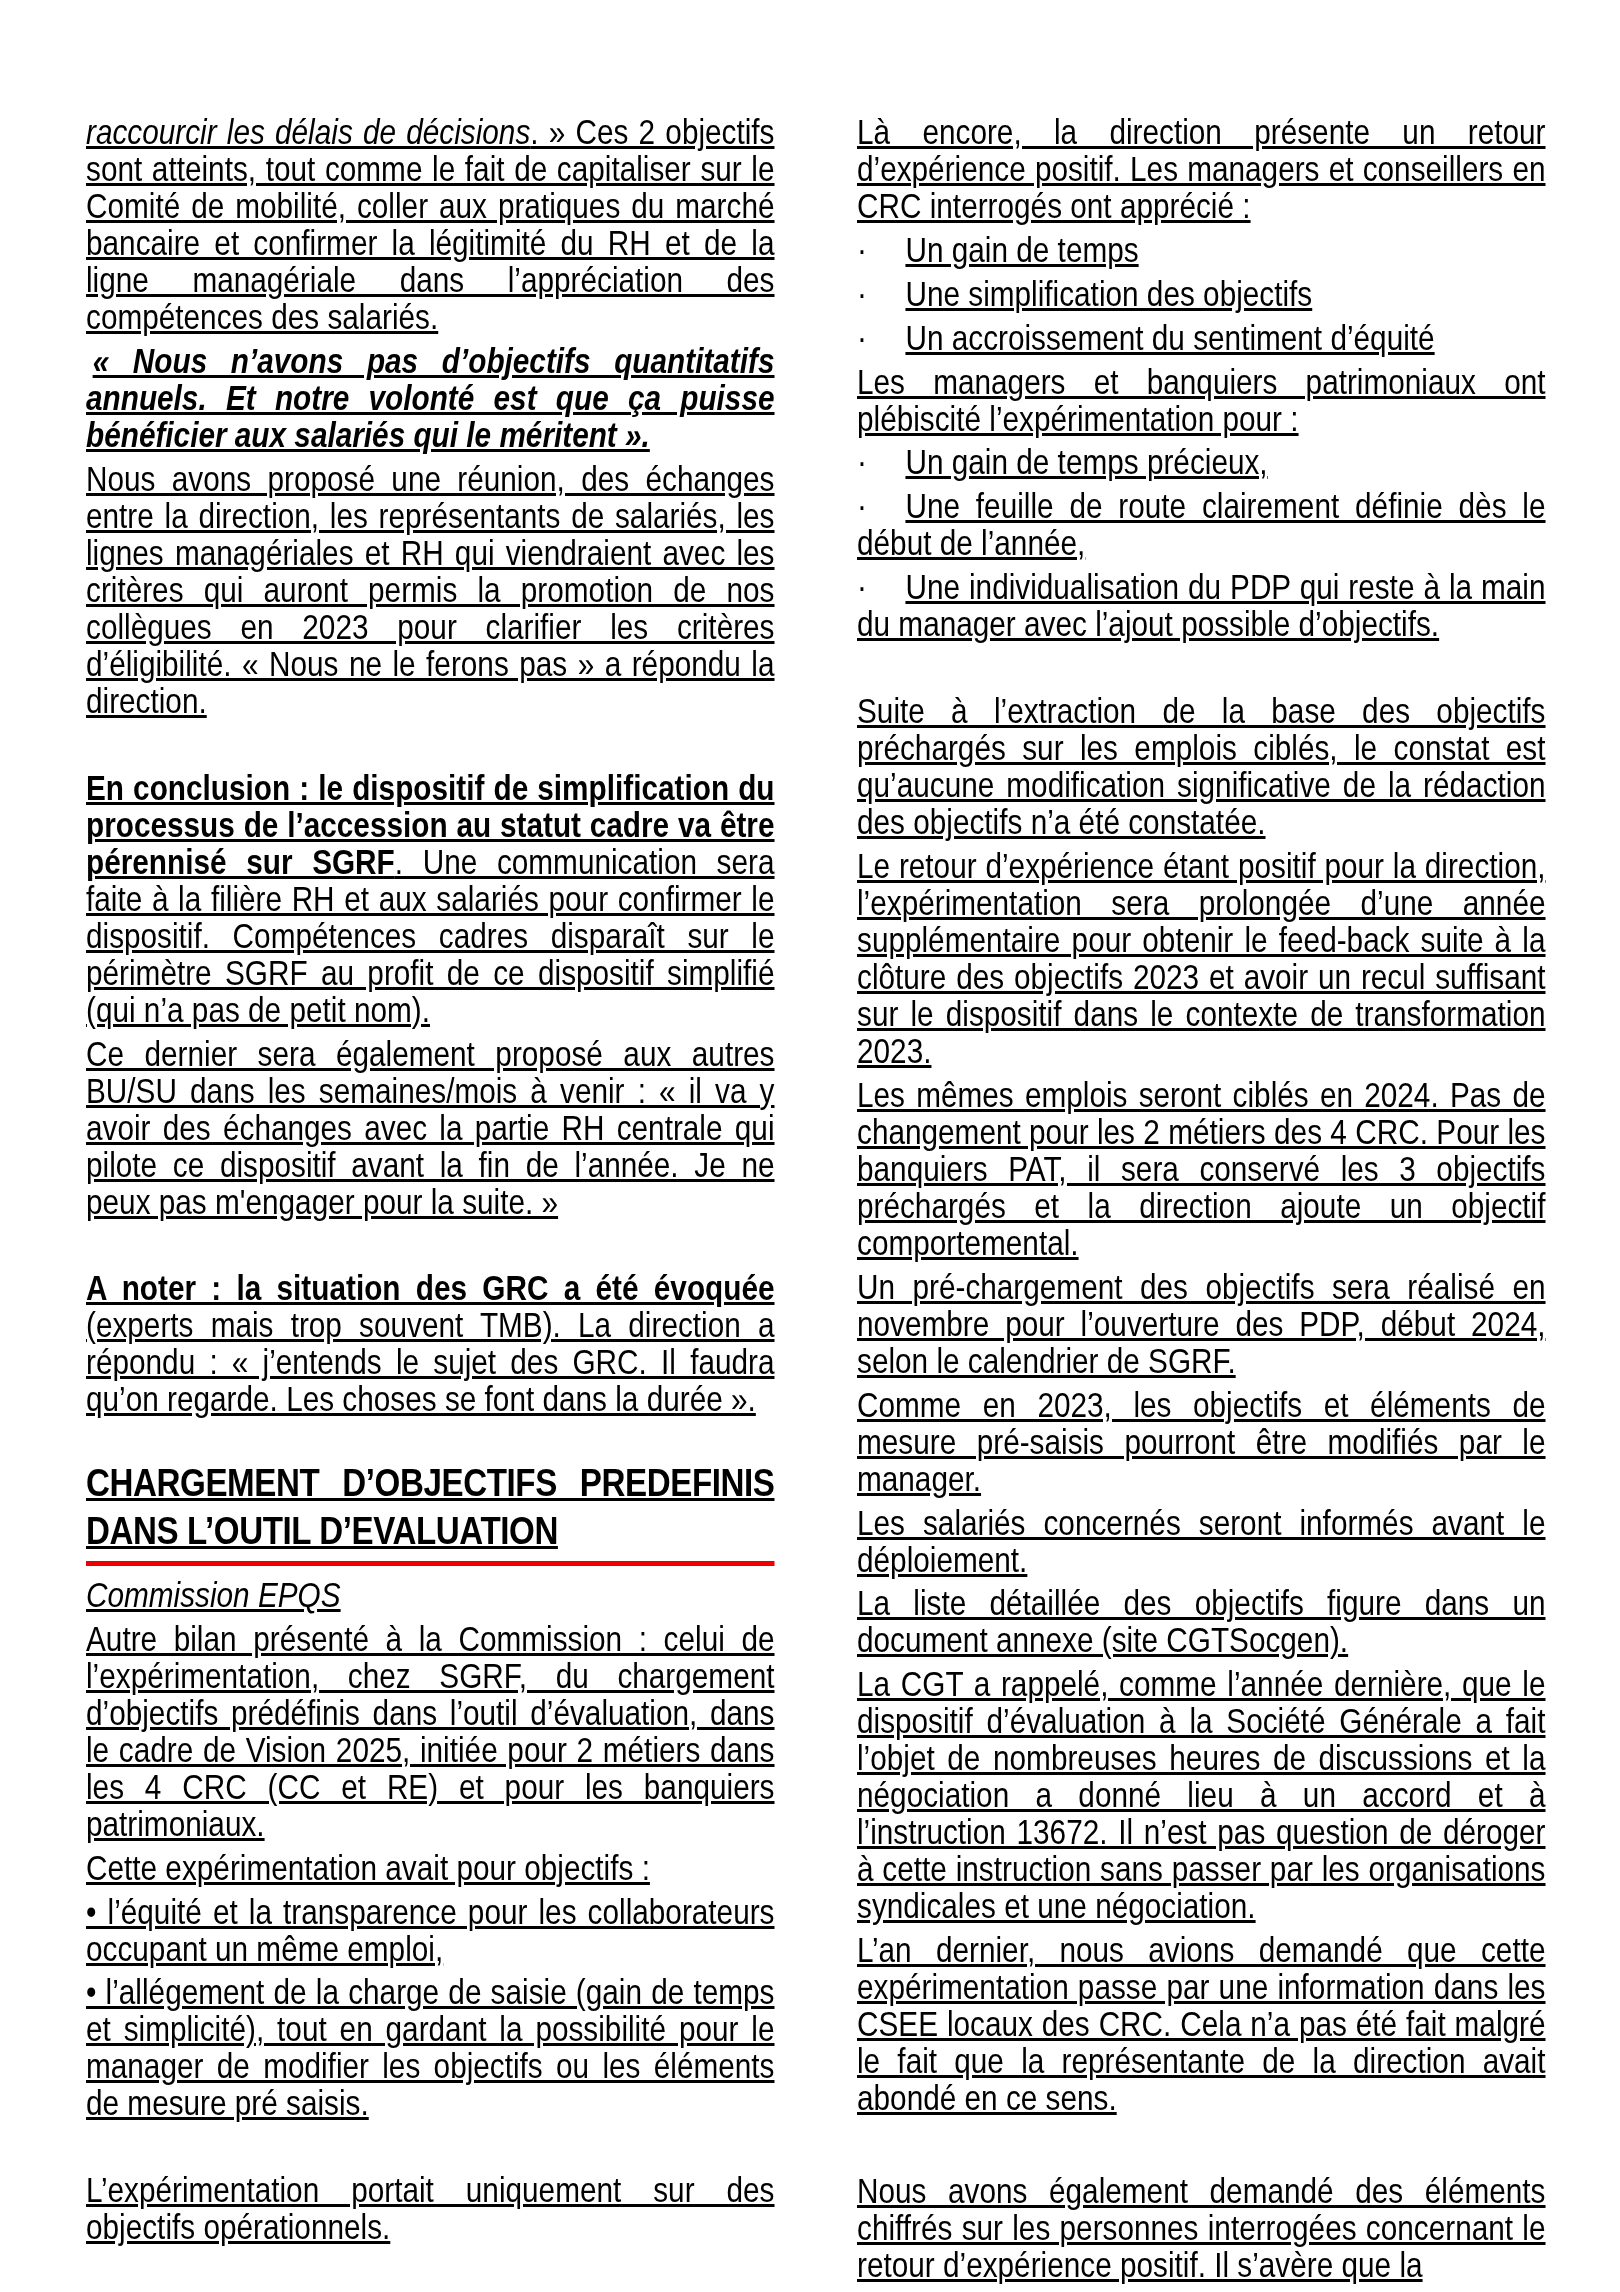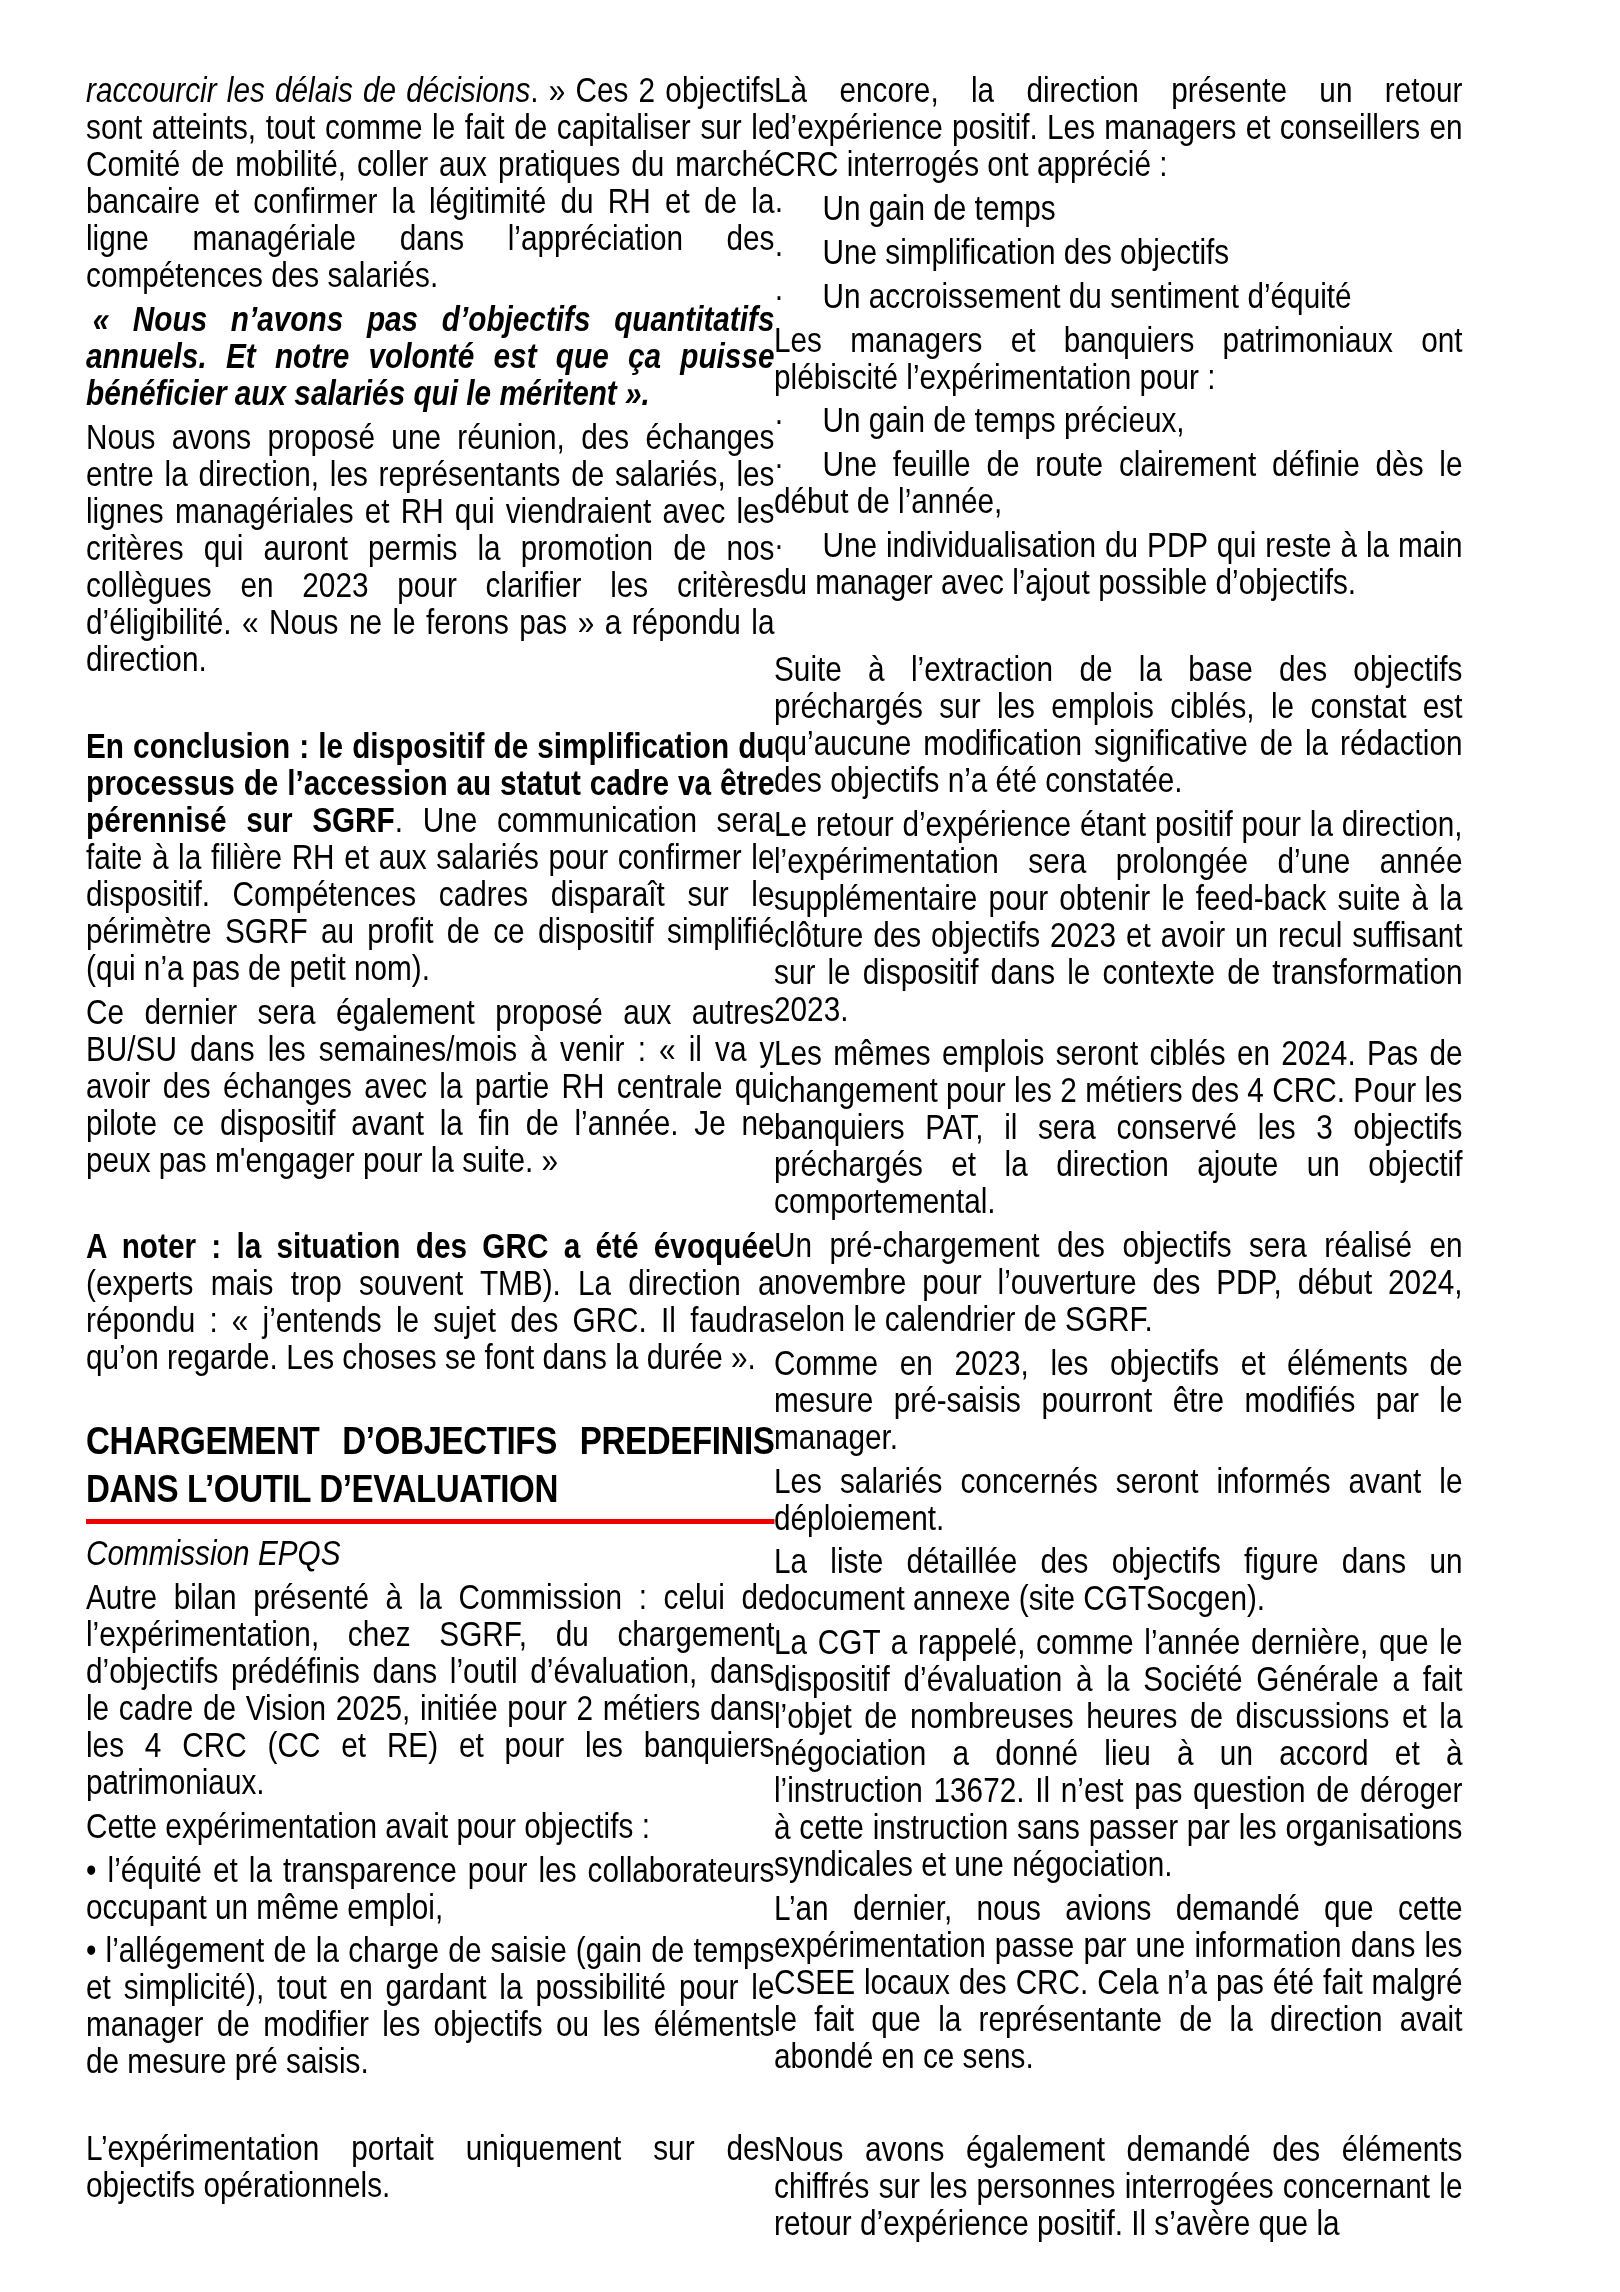--- a/index.html
+++ b/index.html
@@ -11,21 +11,23 @@
     position: relative;
     width: 1620px;
     height: 2293px;
     background: #ffffff;
     overflow: hidden;
     font-family: "Liberation Sans", "DejaVu Sans", sans-serif;
     color: #000000;
   }
   .columns {
     display: flex;
-    padding: 71px 0 0 86px;
+    padding: 113px 0 0 86px;
+    gap: 83px;
+    text-decoration: underline;
   }
   .col {
     width: 688px;
     flex: 0 0 688px;
   }
   
   .squeeze {
     width: 810px;
     transform: scaleX(0.85);
     transform-origin: 0 0;

